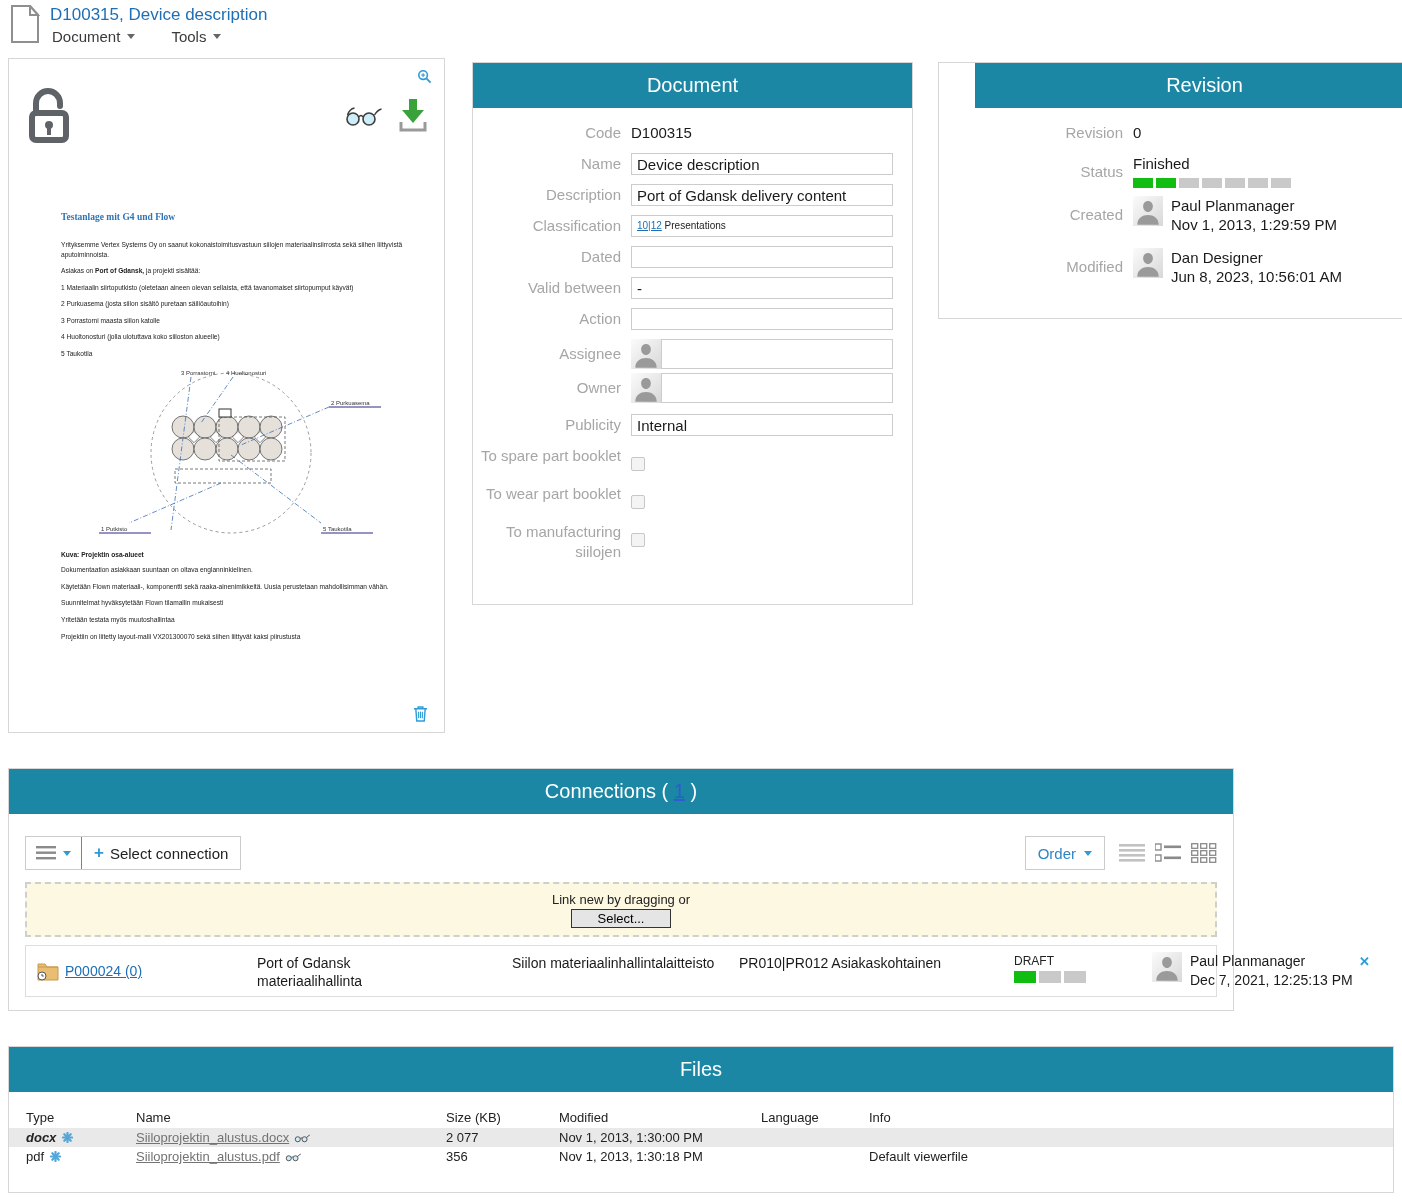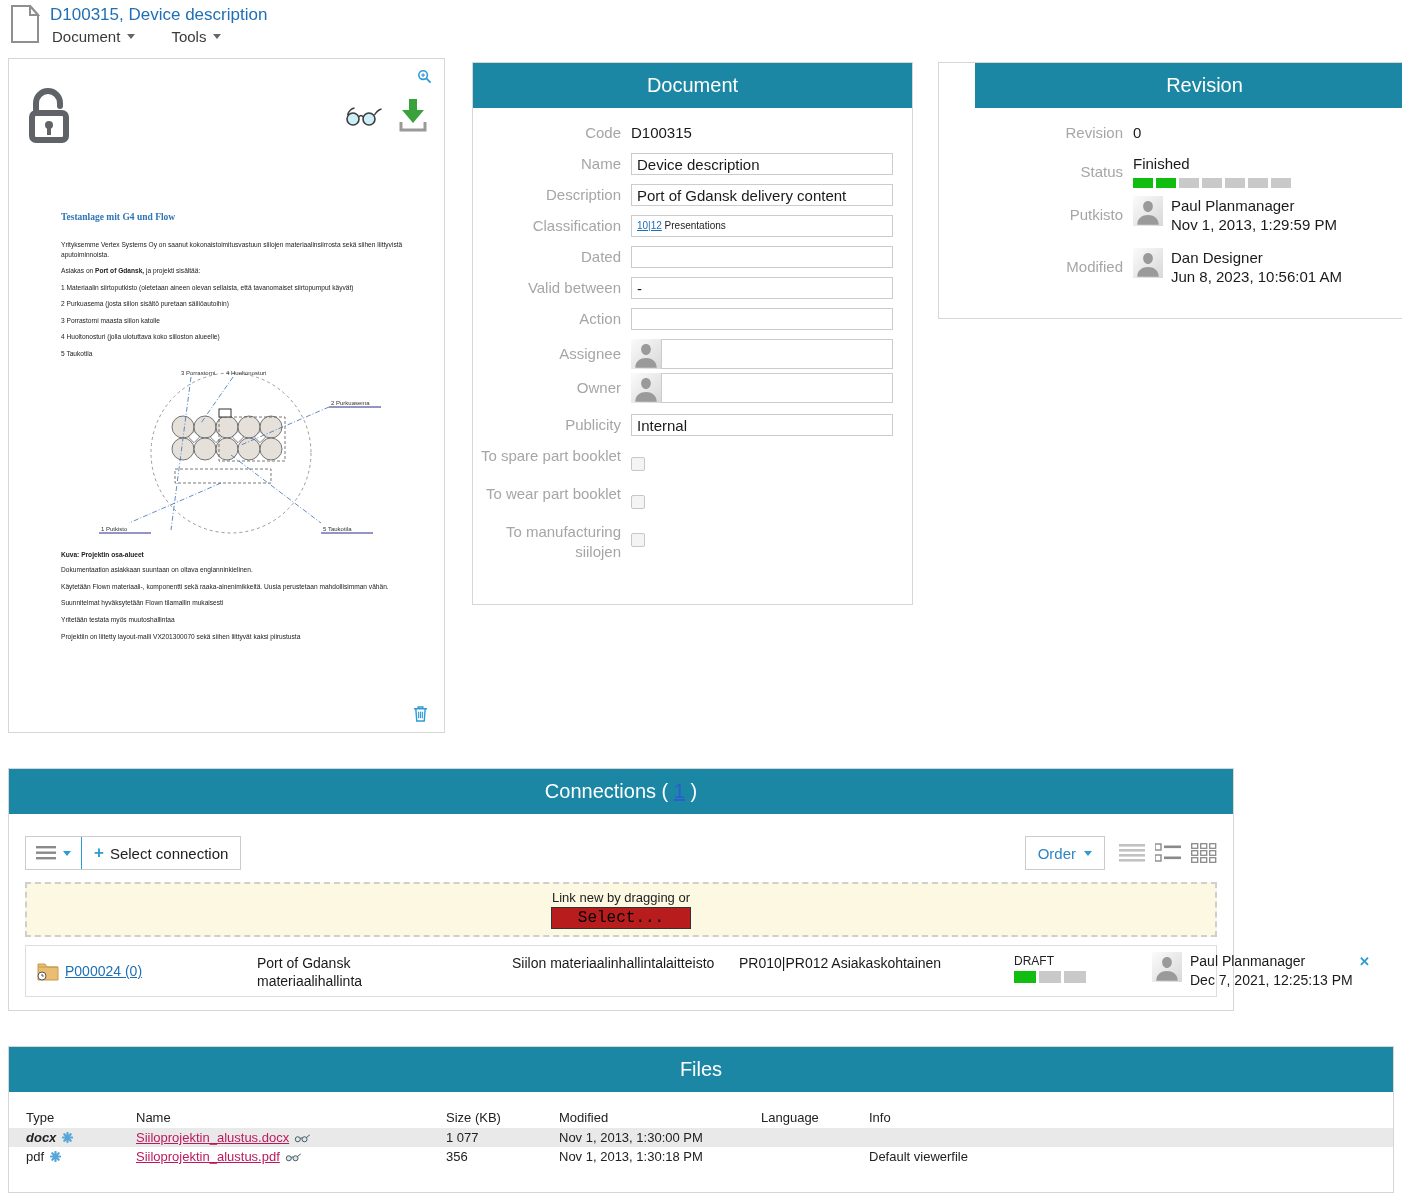--- a/index.html
+++ b/index.html
@@ -64,40 +64,40 @@
   .tb-group { display:flex; align-items:stretch; border:1px solid #ccc; height:34px; }
   .tb-burger { display:flex; align-items:center; gap:7px; padding:0 10px; cursor:pointer; }
   .tb-sep { width:1px; background:#2e9bd6; }
   .tb-select { display:flex; align-items:center; gap:6px; padding:0 12px; font-size:15px; color:#222; cursor:pointer; }
   .plus { color:#2e9bd6; font-size:17px; font-weight:bold; }
   .tb-right { display:flex; align-items:center; gap:14px; }
   .order-btn { border:1px solid #ccc; height:34px; display:flex; align-items:center; gap:8px; padding:0 12px; color:#2e86c5; font-size:15px; cursor:pointer; }
   .view-icons { display:flex; gap:10px; align-items:center; }
   .dropzone { margin:12px 16px 0 16px; height:55px; background:#fdf8e1; border:2px dashed #cfcfcf; display:flex; flex-direction:column; align-items:center; justify-content:center; gap:2px; }
   .dz-text { font-size:13px; color:#222; }
-  .dz-btn { border:1px solid #333; background:#b91c1c; font-size:16px; padding:1px 26px; font-family:Liberation Mono, monospace; cursor:pointer; }
+  .dz-btn { border:1px solid #333; background:#e5e5e5; font-size:13px; padding:1px 26px; font-family:Liberation Sans, sans-serif; cursor:pointer; }
   .conn-row { margin:8px 16px 0 16px; border:1px solid #ddd; height:52px; display:grid; grid-template-columns:220px 255px 227px 275px 138px 207px 1fr; align-items:center; padding-left:11px; font-size:14px; }
   .conn-code { display:flex; align-items:center; gap:6px; }
   .conn-code a { color:#1e6fb5; }
   .conn-cell { color:#1a1a1a; line-height:18px; align-self:start; padding-top:8px; }
   .conn-status { align-self:start; padding-top:8px; font-size:12px; color:#222; }
   .conn-status .seg { width:22px; height:12px; }
   .conn-who { display:flex; gap:8px; align-self:center; }
   .conn-x { color:#2e9bd6; font-weight:bold; font-size:13px; justify-self:end; padding-right:10px; align-self:start; padding-top:8px; cursor:pointer; }
 
   
   #files { left:8px; top:1046px; width:1386px; height:147px; }
   .ft { margin-top:14px; font-size:13px; }
   .ft-row { display:grid; grid-template-columns:110px 310px 113px 202px 108px 1fr; padding-left:17px; height:19px; align-items:center; }
   .ft-head { color:#222; height:22px; }
   .ft-hl { background:#e9e9e9; }
   .ft-type { display:flex; align-items:center; gap:6px; }
   .ft-type.docx b { font-style:italic; }
   .ft-name { display:flex; align-items:center; gap:5px; }
-  .ft-name a { color:#be185d; }
+  .ft-name a { color:#737373; }
   .gear-icon, .glasses-sm { display:inline-block; }
 </style>
 </head>
 <body>
 
 <div class="page">
 
   <div class="top-header">
     <svg class="doc-icon" viewBox="0 0 30 38">
       <path d="M2 1 h18 l8 9 v27 h-26 z" fill="#fff" stroke="#8f8f8f" stroke-width="2"></path>
@@ -306,21 +306,21 @@
               <span class="seg seg-filled"></span>
               <span class="seg"></span>
               <span class="seg"></span>
               <span class="seg"></span>
               <span class="seg"></span>
               <span class="seg"></span>
             </div>
         </div>
       </div>
       <div class="frow" style="margin-bottom:14px;">
-        <div class="flabel" style="line-height:38px;">Putkisto</div>
+        <div class="flabel" style="line-height:38px;">Created</div>
         <div class="who">
           <div class="avatar">
             <svg width="30" height="30" viewBox="0 0 24 24">
                 <path fill="#9a9a9a" d="M12 4c2.2 0 3.9 1.8 3.9 4.2S14.2 12.8 12 12.8 8.1 10.6 8.1 8.2 9.8 4 12 4zM3.5 22c.5-4.4 3.9-6.8 8.5-6.8s8 2.4 8.5 6.8V23h-17z"></path>
               </svg>
           </div>
           <div>
             <div class="who-name">Paul Planmanager</div>
             <div class="who-date">Nov 1, 2013, 1:29:59 PM</div>
           </div>
@@ -467,21 +467,21 @@
         </div>
         <div class="ft-name">
           <a> Siiloprojektin_alustus.docx</a>
           <svg class="glasses-sm" width="16" height="10" viewBox="0 0 38 22">
             <circle cx="9" cy="14" r="6" fill="#cdeef9" stroke="#3c3c3c" stroke-width="2"></circle>
             <circle cx="25" cy="14" r="6" fill="#cdeef9" stroke="#3c3c3c" stroke-width="2"></circle>
             <path d="M15 12 q2 -3 4 0" fill="none" stroke="#3c3c3c" stroke-width="2"></path>
             <path d="M30.5 10 q3 -5 7 -6" fill="none" stroke="#3c3c3c" stroke-width="2"></path>
           </svg>
         </div>
-        <div>1 077</div>
+        <div>2 077</div>
         <div>Nov 1, 2013, 1:30:00 PM</div>
         <div></div>
         <div></div>
       </div>
       <div class="ft-row">
         <div class="ft-type">
           <span>pdf</span>
           <svg class="gear-icon" width="11" height="11" viewBox="0 0 12 12">
             <g stroke="#54a6d9" stroke-width="2.4" stroke-linecap="round">
               <line x1="6" y1="1" x2="6" y2="11"></line>

